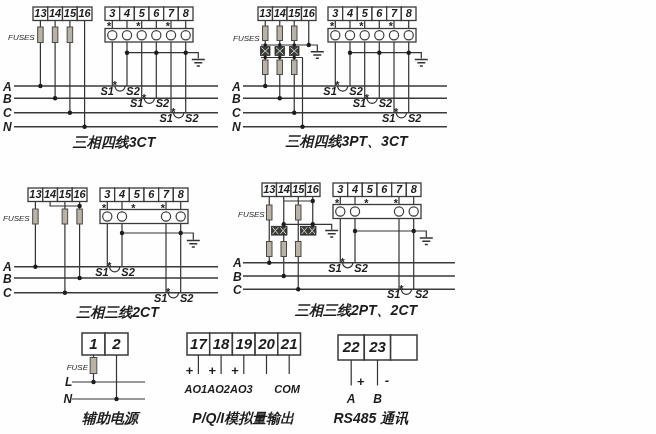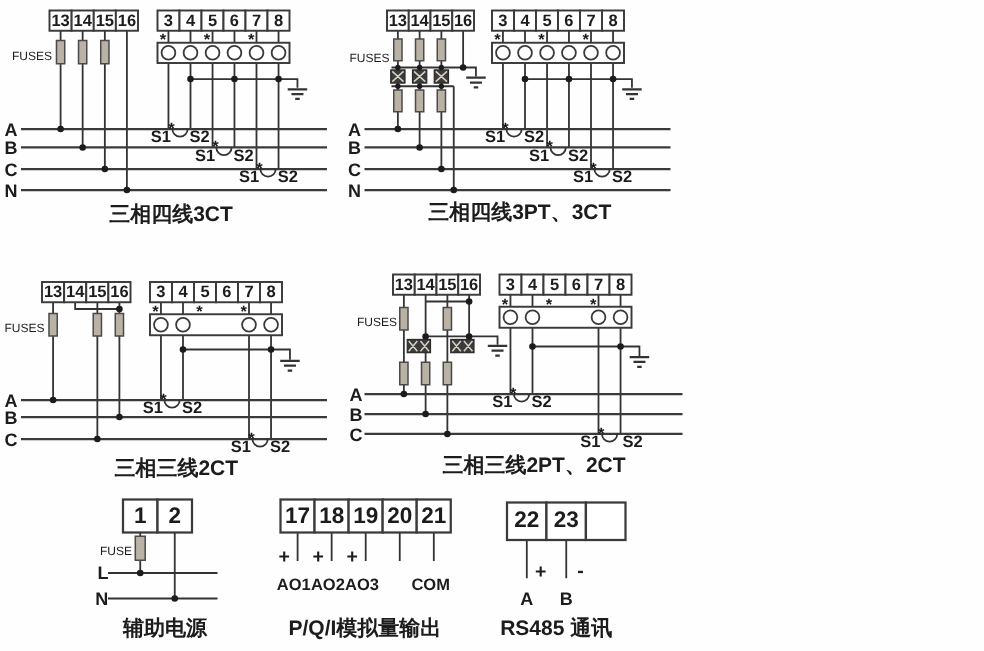--- a/index.html
+++ b/index.html
@@ -1,16 +1,16 @@
 <!DOCTYPE html>
 <html><head>
 <meta charset="utf-8">
 <style>
   html,body{margin:0;padding:0;background:#ffffff;}
-  .sheet{position:relative;width:656px;height:434px;background:#fefefe;overflow:hidden;}
+  .sheet{position:relative;width:656px;height:434px;background:#fefefe;overflow:hidden;font-style:italic;}
   svg text{font-family:"Liberation Sans","DejaVu Sans",sans-serif;fill:#1c1c1c;}
   .w{stroke:#333333;stroke-width:1.2;fill:none;}
   .ph{stroke:#3a3a3a;stroke-width:1.5;fill:none;}
   .box{fill:#ffffff;stroke:#3a3a3a;stroke-width:1.3;}
   .boxB{fill:#ffffff;stroke:#3a3a3a;stroke-width:1.5;}
   .scr{fill:#ffffff;stroke:#3a3a3a;stroke-width:1.2;}
   .fuse{fill:#b9b2a5;stroke:#4a4a4a;stroke-width:1;}
   .pt{fill:#3b3b3b;stroke:#2a2a2a;stroke-width:0.8;}
   .pth{stroke:#d8d2c6;stroke-width:1;fill:none;}
   .dot{fill:#1c1c1c;}

